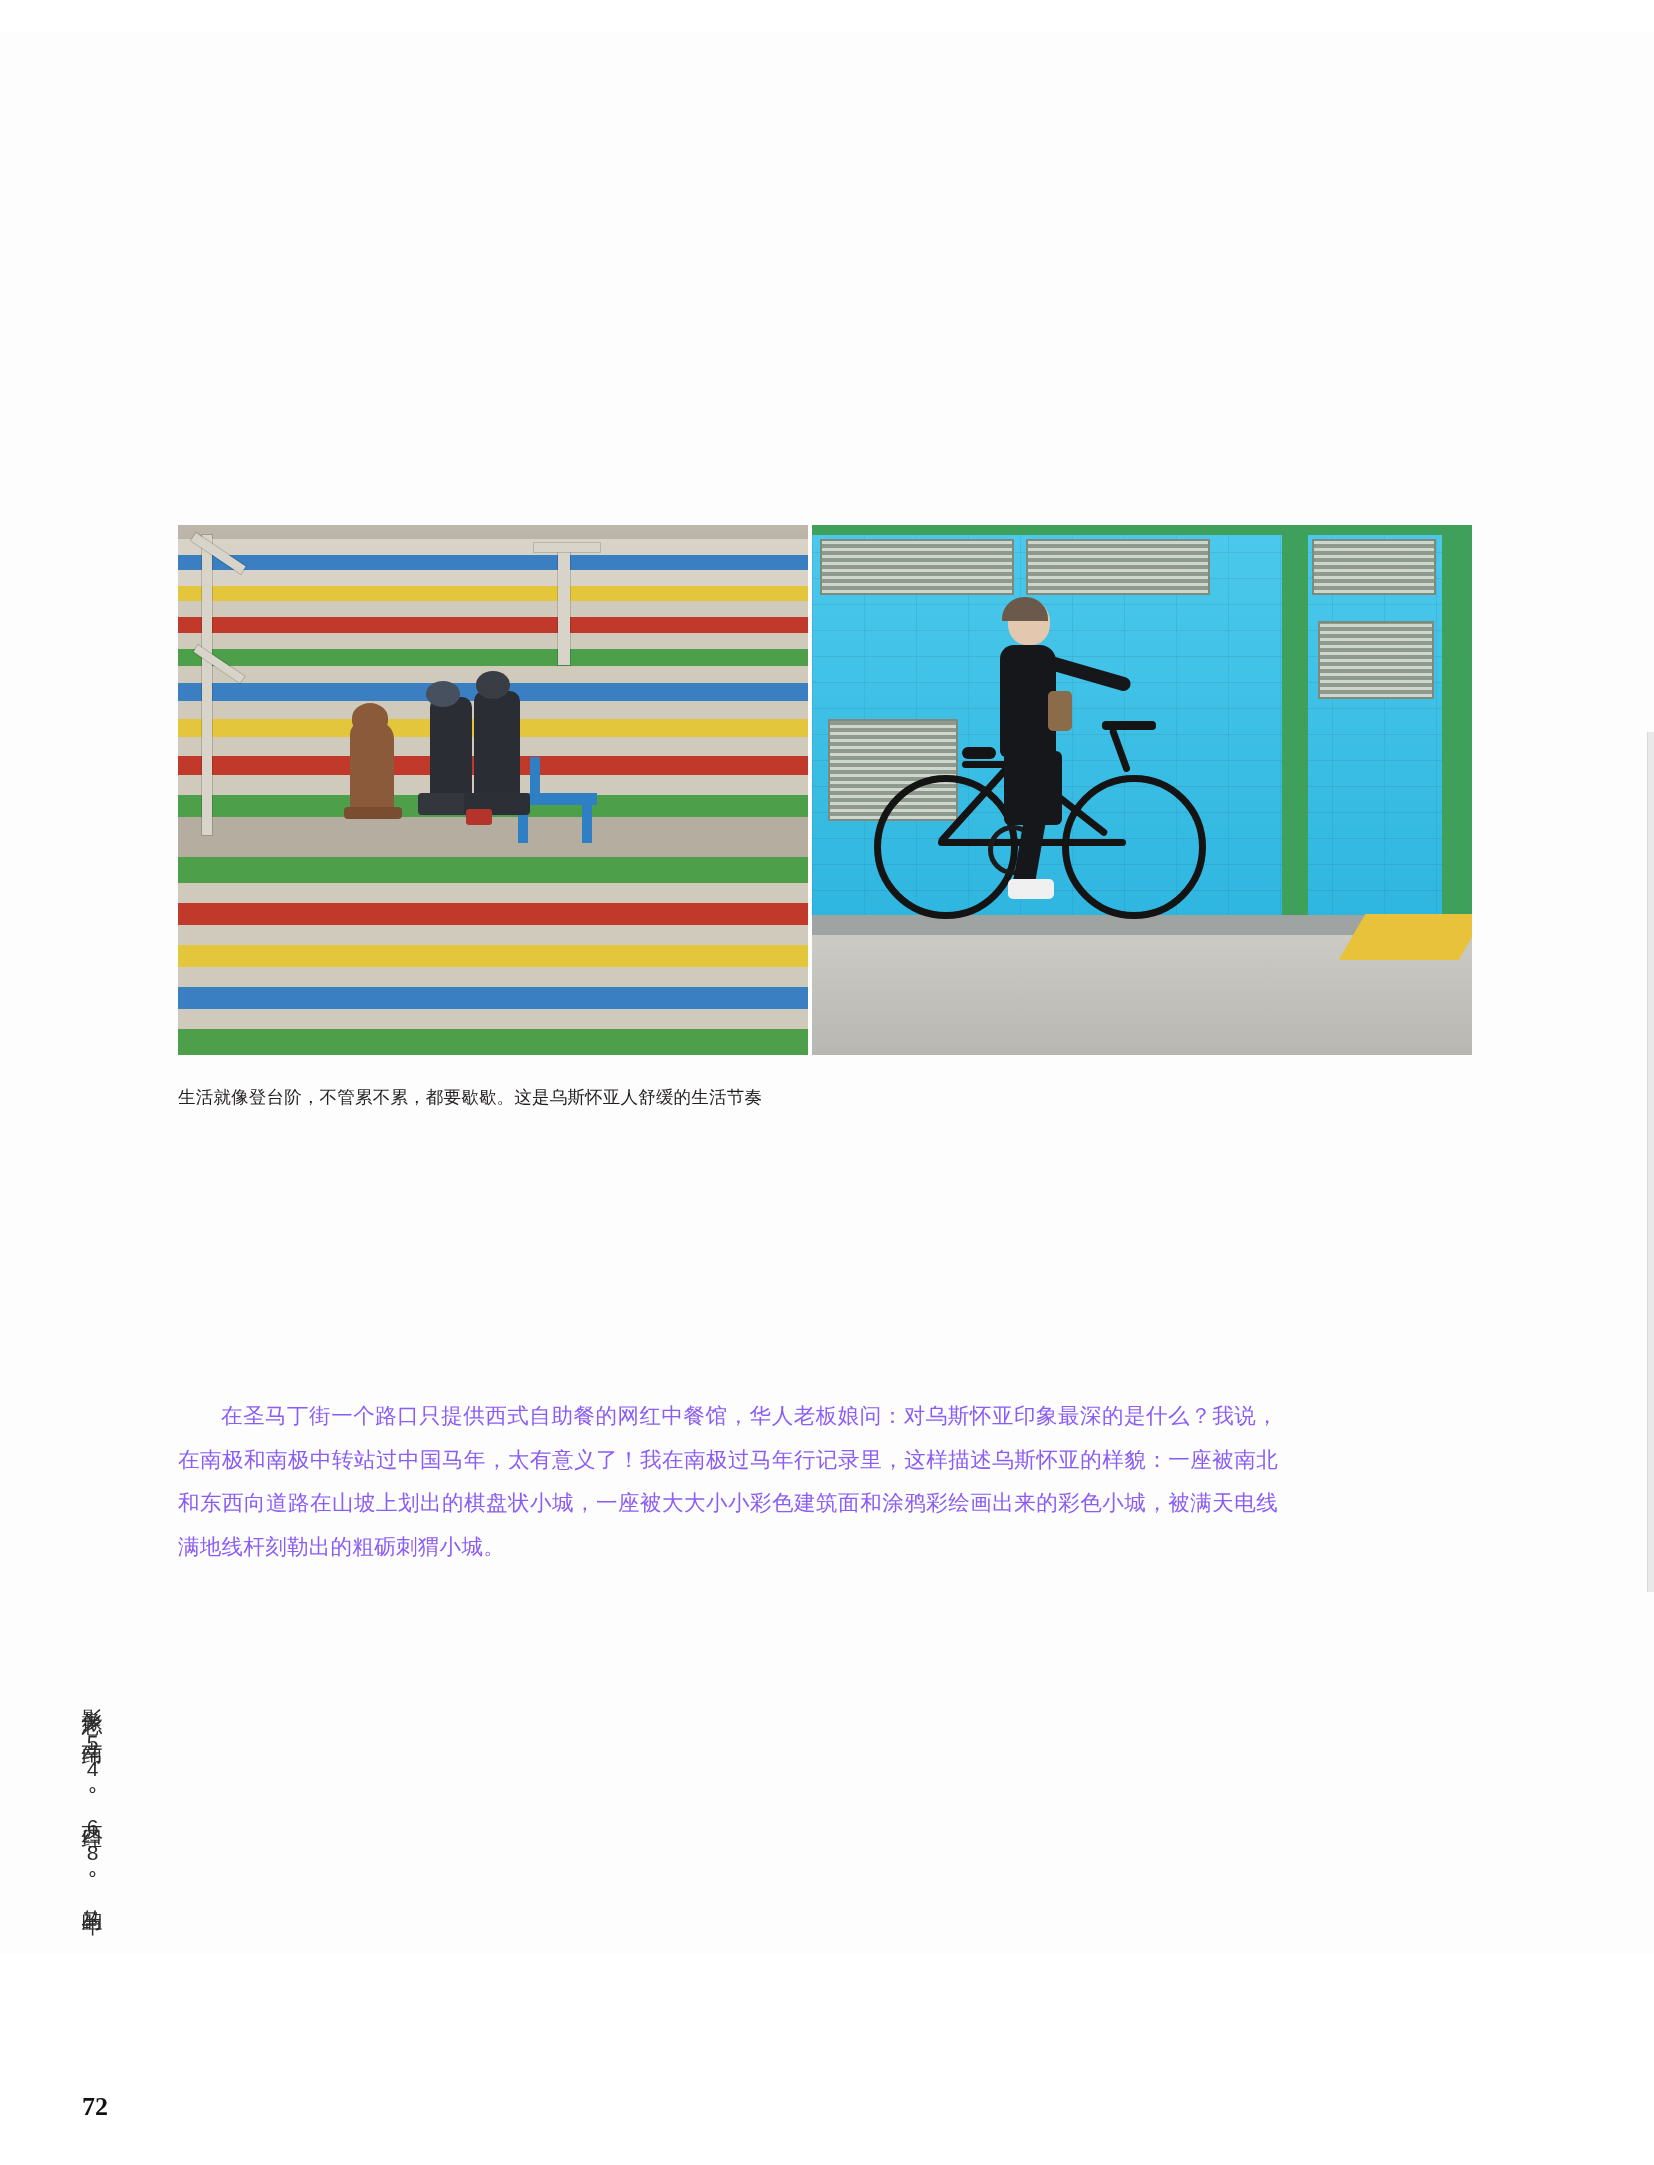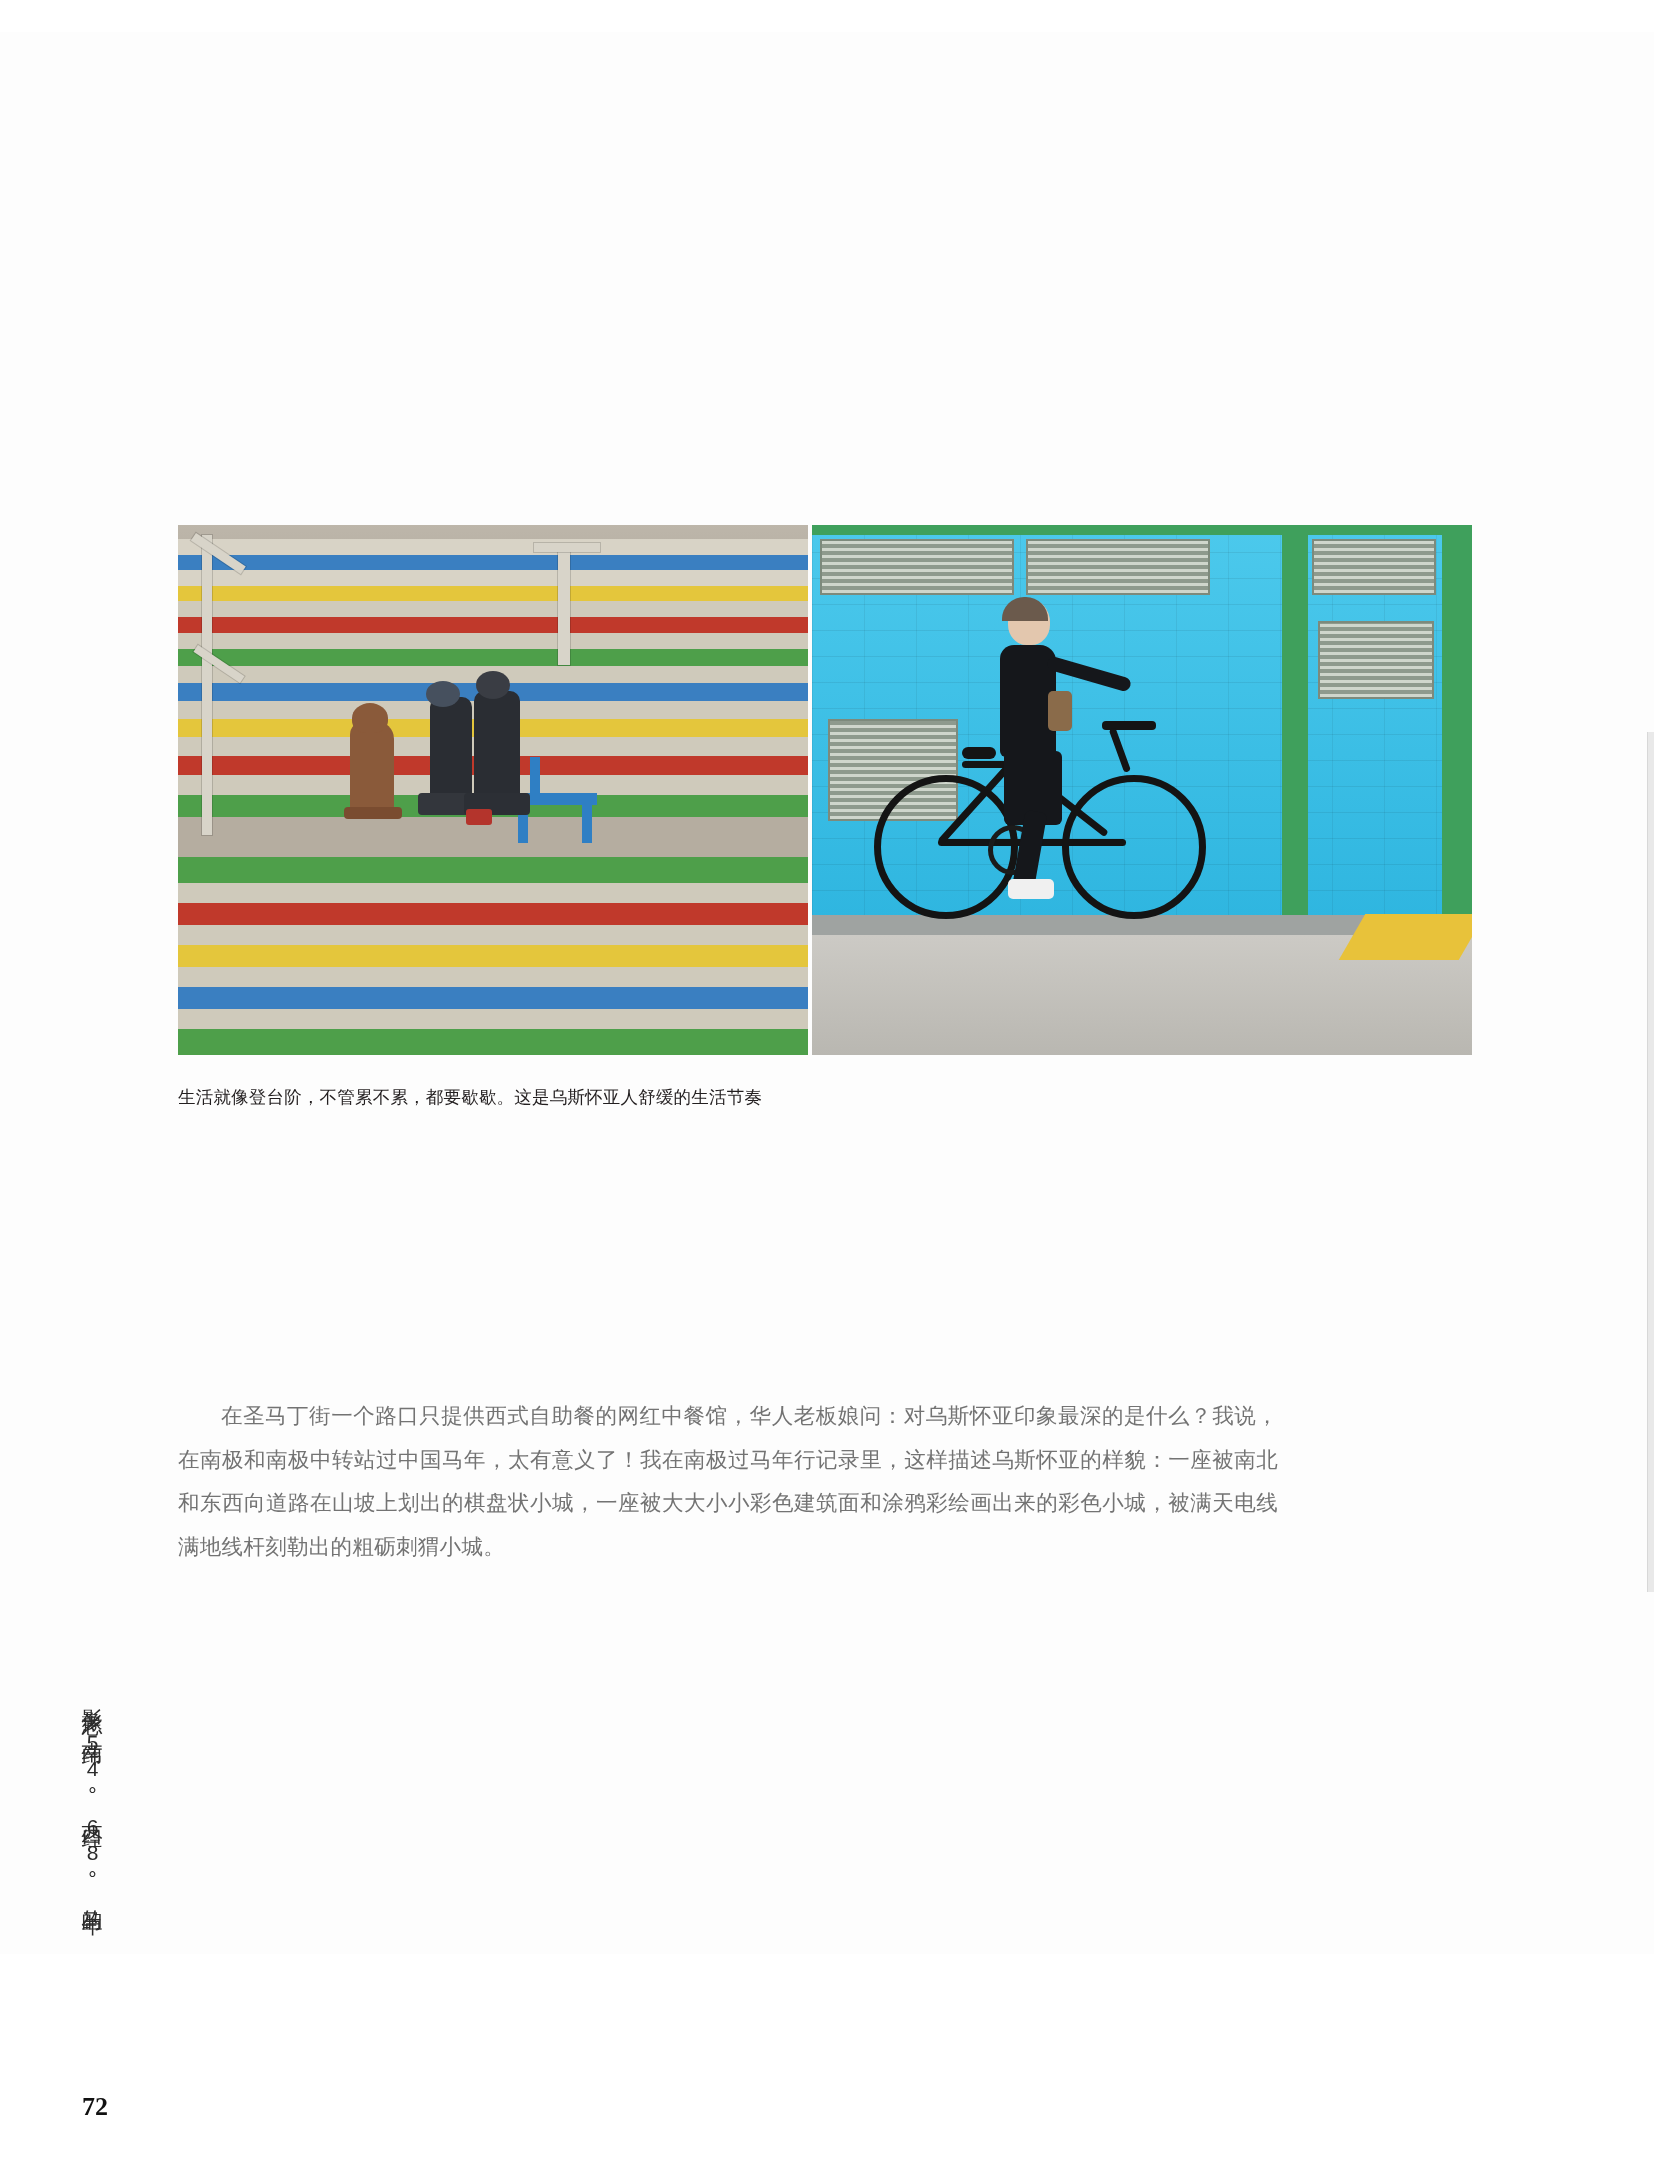--- a/index.html
+++ b/index.html
@@ -166,21 +166,21 @@
   
   .body-col {
     position: absolute;
     left: 178px;
     top: 1363px;
     width: 1100px;
   }
   .para {
     font-size: 21.5px;
     line-height: 2.03;
-    color: #737373;
+    color: #8b5cf6;
     text-align: justify;
     text-indent: 2em;
     margin: 0 0 22px 0;
     letter-spacing: .3px;
   }
   .end-mark {
     display: inline-block;
     width: 20px;
     height: 20px;
     background: #e2231a;

